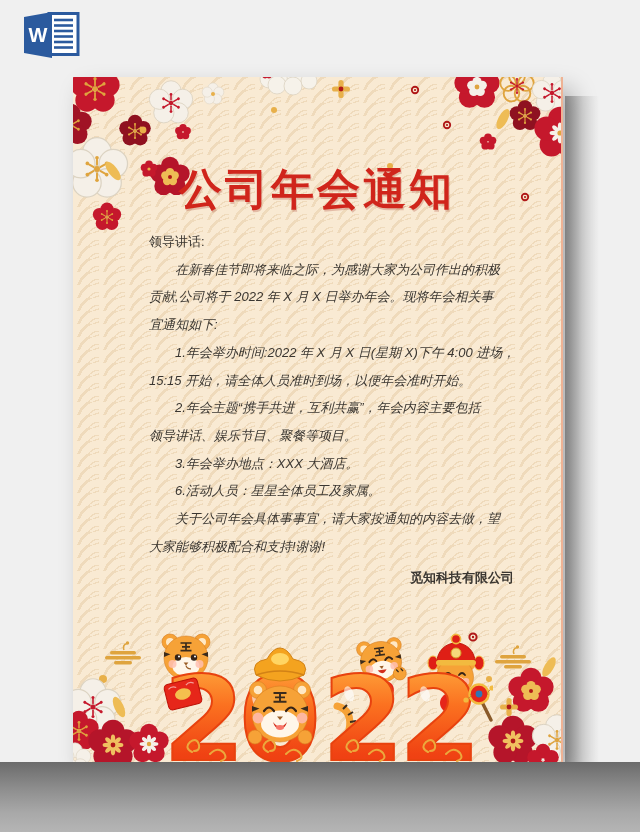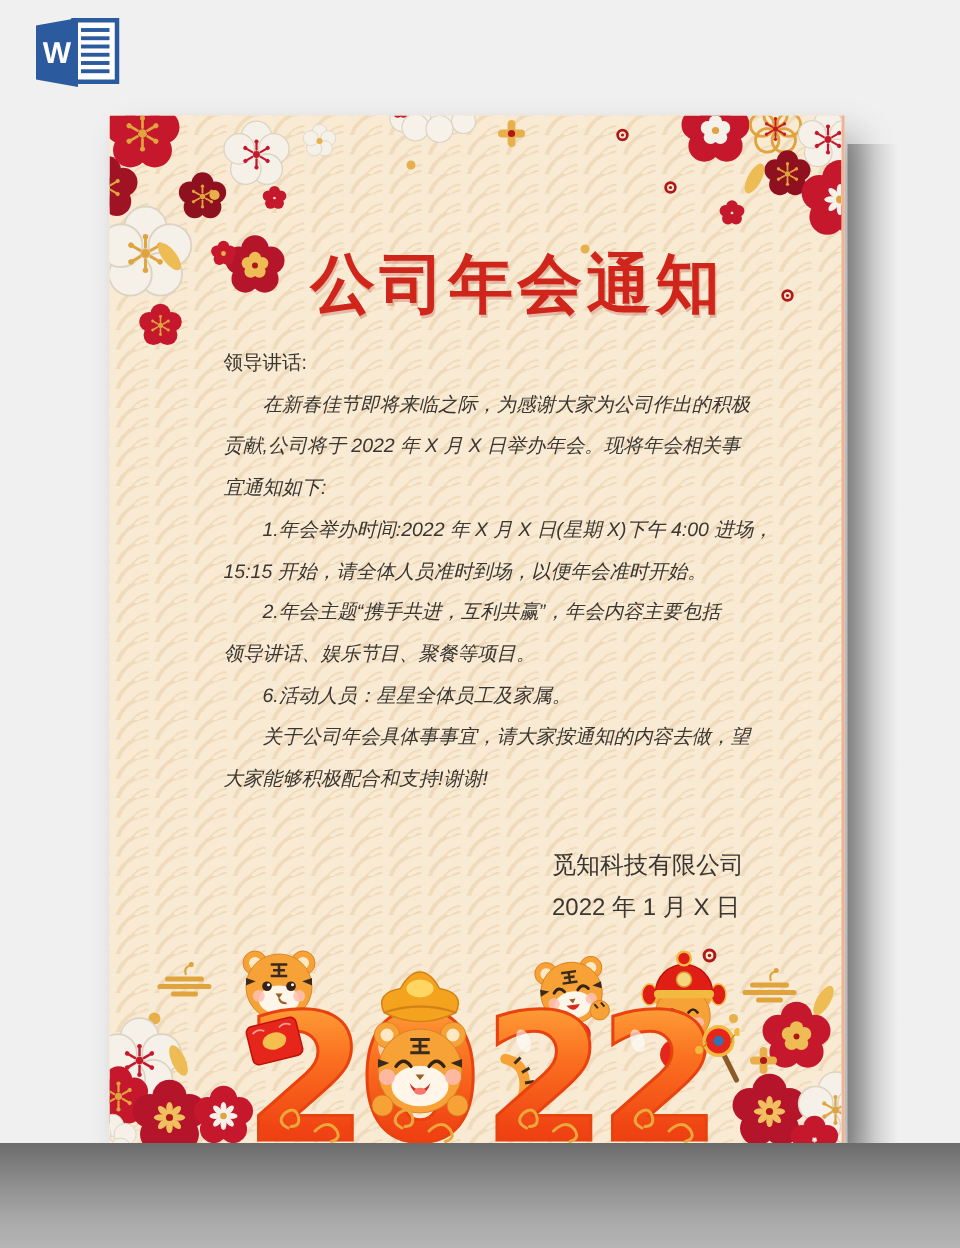--- a/index.html
+++ b/index.html
@@ -28,29 +28,29 @@
       radial-gradient(circle at 0% 50%, #efdabb 5%, #f9ead3 5% 15%, #efdabb 15% 20%, #f9ead3 20% 29%, #efdabb 29% 34%, #f9ead3 34% 44%, #efdabb 44% 49%, #f9ead3 49%);
     background-size:26px 13px;}
 
   .decor{position:absolute;pointer-events:none;}
   .decor.top{left:0;top:0;width:488px;height:300px;}
   .decor.bottom{left:0;top:550px;width:488px;height:135px;}
   .decor.year{left:80px;top:545px;width:340px;height:140px;}
 
   .doc-title{position:absolute;left:0;top:84px;width:488px;margin:0;text-align:center;
     font-size:43px;font-weight:bold;letter-spacing:3px;color:#d0251b;
-    text-shadow:1px 2px 0 rgba(150,25,10,.22);padding-left:28px;}
+    text-shadow:1px 2px 0 rgba(150,25,10,.22);}
 
   .letter{position:absolute;left:76px;top:151px;width:372px;
     font-size:13px;line-height:27.7px;color:#3a3631;}
   .letter p{margin:0;white-space:pre-line;}
   .letter p.indent{text-indent:2em;font-style:italic;}
 
-  .signature{position:absolute;left:295px;top:487px;width:146px;text-align:left;
-    font-size:16px;line-height:28px;color:#3a3631;}
+  .signature{position:absolute;left:295px;top:487px;width:146px;text-align:right;
+    font-size:13px;line-height:28px;color:#3a3631;font-weight:bold;}
 </style>
 </head>
 <body>
 
 <div class="stage">
 
   <svg width="0" height="0" style="position:absolute" aria-hidden="true">
     <defs>
       <g id="plum">
         <circle cx="0" cy="-11" r="9.2"></circle>
@@ -188,28 +188,28 @@
 
     <div class="letter">
       <p>领导讲话:</p>
       <p class="indent">在新春佳节即将来临之际，为感谢大家为公司作出的积极
 贡献,公司将于 2022 年 X 月 X 日举办年会。现将年会相关事
 宜通知如下:</p>
       <p class="indent">1.年会举办时间:2022 年 X 月 X 日(星期 X)下午 4:00 进场，
 15:15 开始，请全体人员准时到场，以便年会准时开始。</p>
       <p class="indent">2.年会主题“携手共进，互利共赢”，年会内容主要包括
 领导讲话、娱乐节目、聚餐等项目。</p>
+      <p class="indent">3.年会举办地点：XXX 大酒店。</p>
       <p class="indent">6.活动人员：星星全体员工及家属。</p>
       <p class="indent">关于公司年会具体事事宜，请大家按通知的内容去做，望
 大家能够积极配合和支持!谢谢!</p>
     </div>
 
     <div class="signature">
       <div>觅知科技有限公司</div>
-      <div>2022 年 1 月 X 日</div>
     </div>
 
     <svg class="decor bottom" viewBox="0 0 488 135">
       <g>
         <use href="#gcloud" transform="translate(50,26)"></use>
         <circle cx="30" cy="52" r="4" fill="#e8b04a"></circle>
         <use href="#plum" fill="#f5f0e8" stroke="#dcd3c2" stroke-width=".8" transform="translate(20,80) scale(1.4)"></use>
         <use href="#stam" stroke="#c5182c" fill="#c5182c" transform="translate(20,80) scale(1.1)"></use>
         <use href="#leaf" transform="translate(46,80) rotate(-25)"></use>
         <use href="#plum" fill="#c5182c" transform="translate(6,104) scale(1)"></use>

